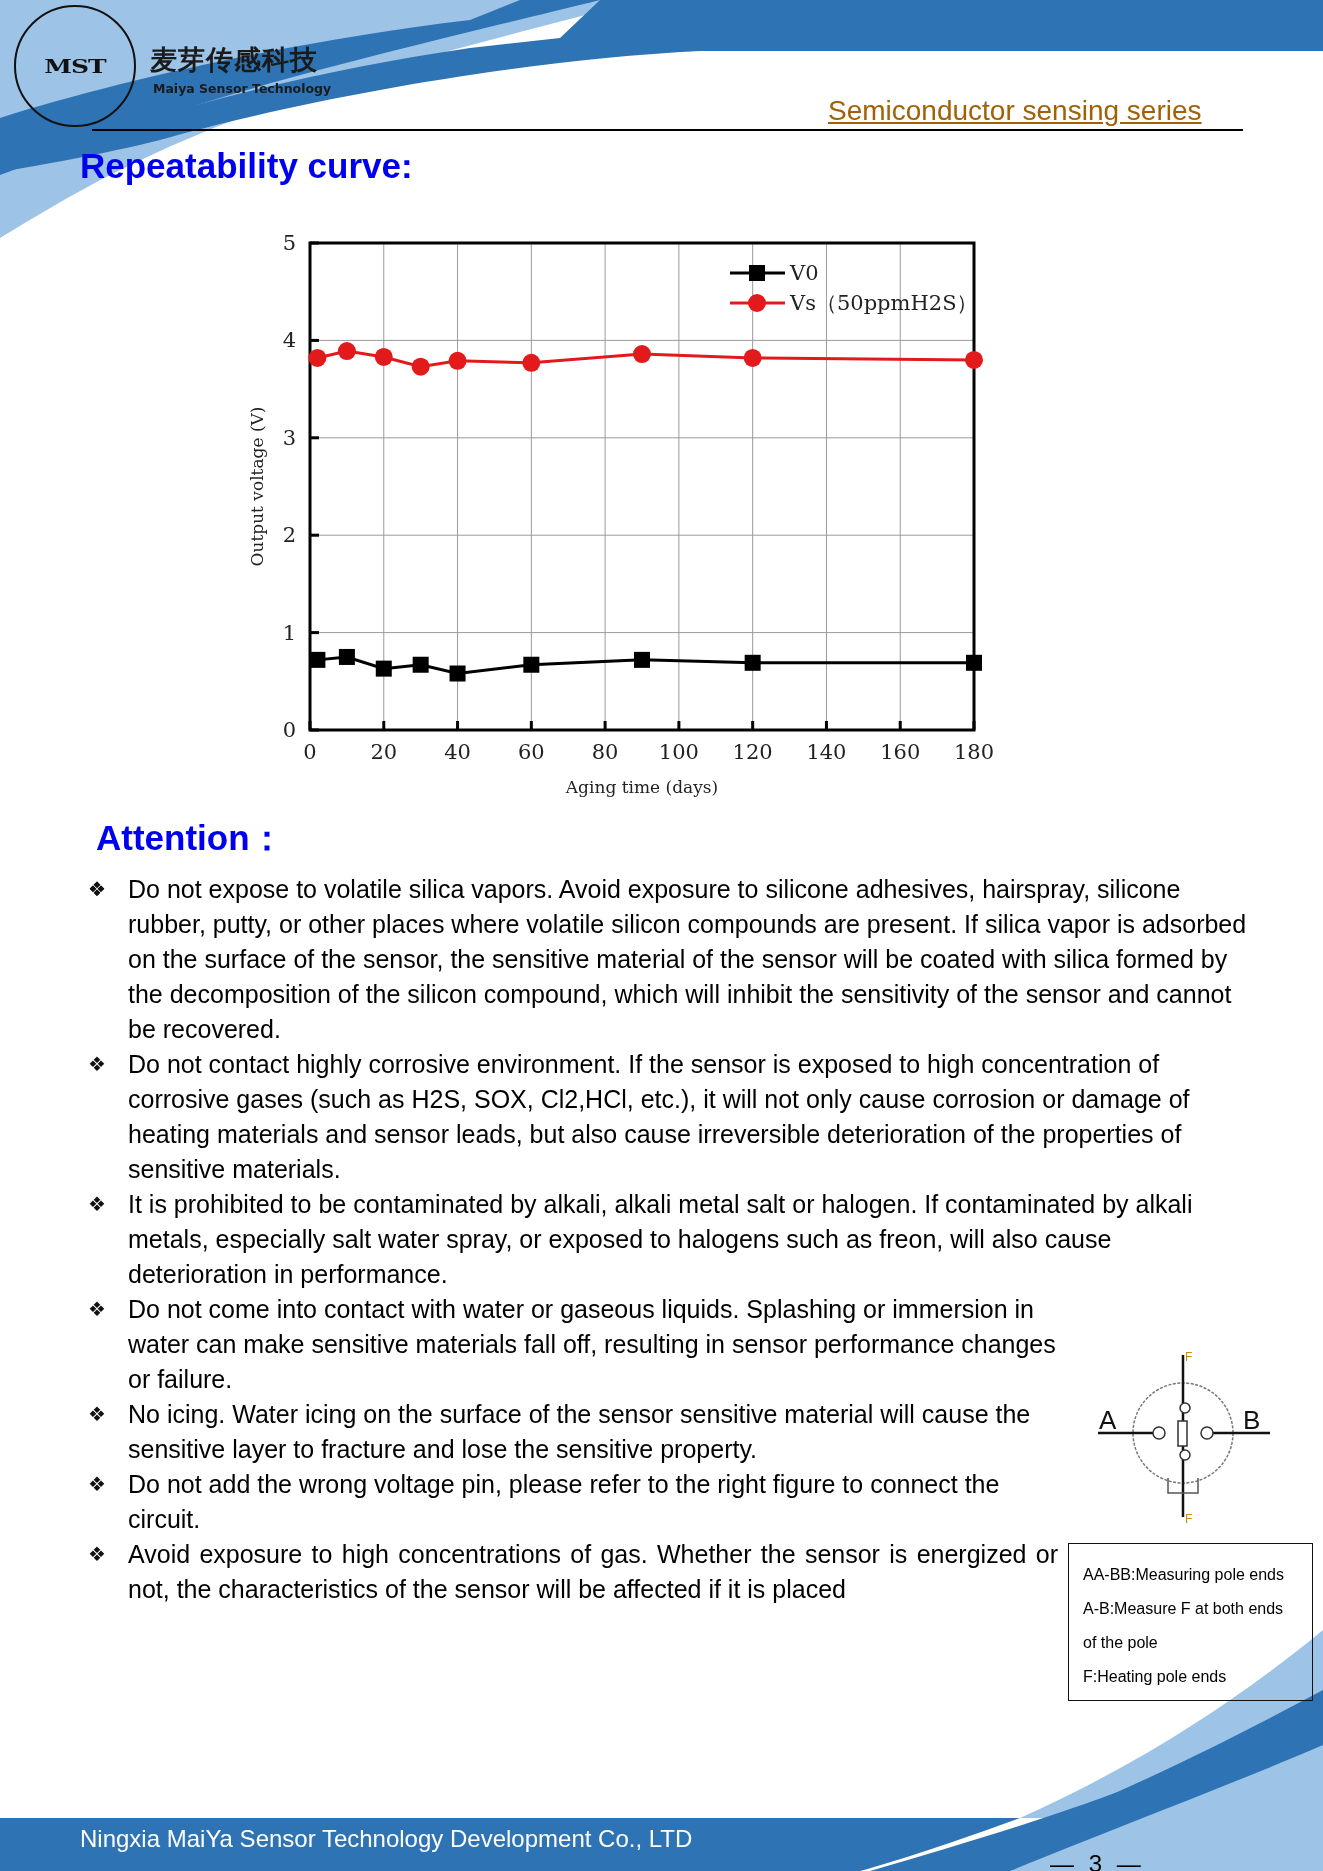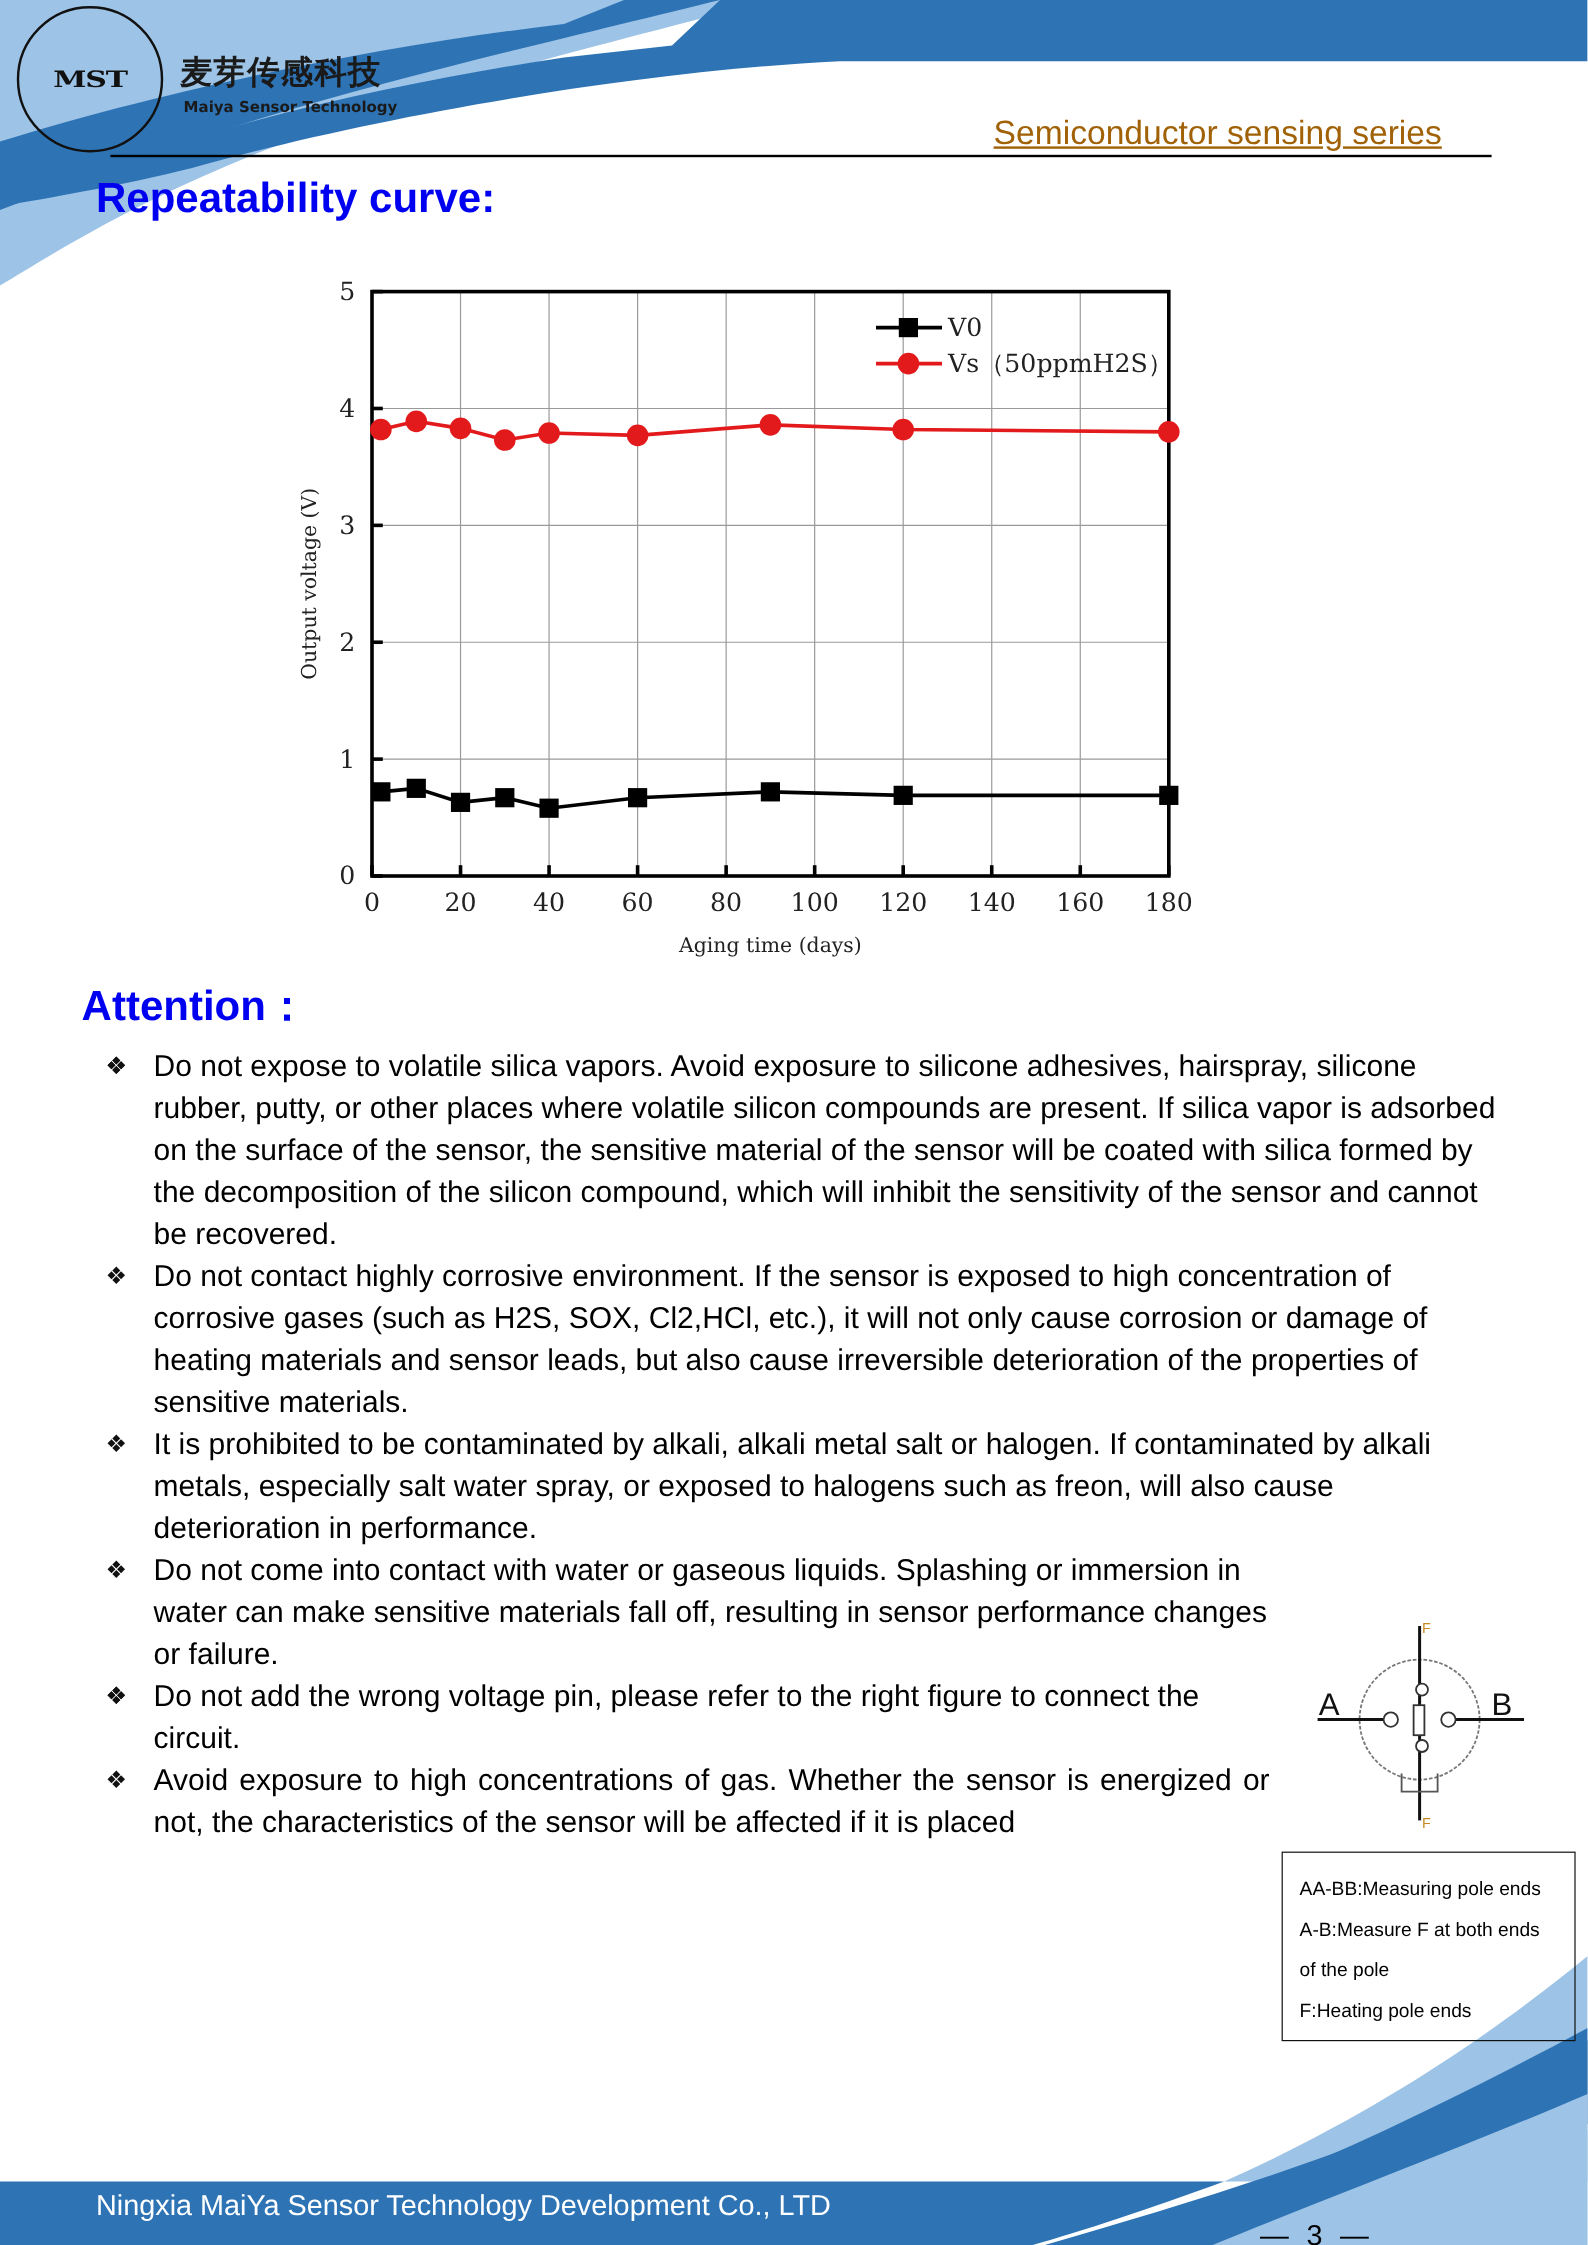--- a/index.html
+++ b/index.html
@@ -13,21 +13,21 @@
   .logo-mst { left:16px; top:52px; width:118px; text-align:center; font-family:"DejaVu Serif", serif; font-weight:bold;
               font-size:25px; letter-spacing:-1px; color:#111; transform:scaleY(0.75); }
   .logo-cn { left:150px; top:42px; font-size:27px; font-weight:bold; color:#1a1a1a; font-family:"DejaVu Sans", sans-serif; letter-spacing:1px;text-align:center; }
   .logo-en { left:153px; top:81px; font-size:12.5px; font-weight:bold; color:#1a1a1a; font-family:"DejaVu Sans", sans-serif; }
 
   .series-title { left:828px; top:95px; font-size:28px; color:#a16207;text-decoration:underline; }
   .header-rule { left:92px; top:129px; width:1151px; height:2px; background:#000; }
 
   .section-title { font-size:35px; font-weight:bold; color:#0000f0; }
   #repeat-title { left:80px; top:146px; }
-  #attention-title { left:68px; top:815px;text-align:center; }
+  #attention-title { left:96px; top:815px;text-align:center; }
 
   
   #chart { left:240px; top:220px; width:780px; height:590px; }
   .tick { font-family:"DejaVu Serif", "Liberation Serif", serif; font-size:21px; fill:#222; }
   .axis-label { font-family:"DejaVu Serif", "Liberation Serif", serif; font-size:17px; fill:#222; }
   .legend-text { font-family:"DejaVu Serif", "Liberation Serif", serif; font-size:21px; fill:#222; }
 
   
   #bullets { left:88px; top:872px; width:1160px; }
   .bullet { position:relative; padding-left:40px; font-size:25px; line-height:35px; color:#000; }
@@ -168,21 +168,21 @@
 </svg>
 
 <div class="abs layer section-title" id="attention-title">Attention：</div>
 
 <div class="abs layer" id="bullets">
   <div class="bullet"><span class="mark">❖</span></div>
   <div class="bullet"><span class="mark">❖</span><span class="txt">Do not expose to volatile silica vapors. Avoid exposure to silicone adhesives, hairspray, silicone rubber, putty, or other places where volatile silicon compounds are present. If silica vapor is adsorbed on the surface of the sensor, the sensitive material of the sensor will be coated with silica formed by the decomposition of the silicon compound, which will inhibit the sensitivity of the sensor and cannot be recovered.</span></div>
   <div class="bullet"><span class="mark">❖</span><span class="txt">Do not contact highly corrosive environment. If the sensor is exposed to high concentration of corrosive gases (such as H2S, SOX, Cl2,HCl, etc.), it will not only cause corrosion or damage of heating materials and sensor leads, but also cause irreversible deterioration of the properties of sensitive materials.</span></div>
   <div class="bullet"><span class="mark">❖</span><span class="txt">It is prohibited to be contaminated by alkali, alkali metal salt or halogen. If contaminated by alkali metals, especially salt water spray, or exposed to halogens such as freon, will also cause deterioration in performance.</span></div>
   <div class="bullet narrow"><span class="mark">❖</span><span class="txt">Do not come into contact with water or gaseous liquids. Splashing or immersion in water can make sensitive materials fall off, resulting in sensor performance changes or failure.</span></div>
-  <div class="bullet narrow2"><span class="mark">❖</span></div>
+  <div class="bullet narrow2"><span class="mark">❖</span><span class="txt">No icing. Water icing on the surface of the sensor sensitive material will cause the sensitive layer to fracture and lose the sensitive property.</span></div>
   <div class="bullet narrow2"><span class="mark">❖</span><span class="txt">Do not add the wrong voltage pin, please refer to the right figure to connect the circuit.</span></div>
   <div class="bullet narrow2 justify">
       <span class="mark">❖</span>
       <span class="txt">Avoid exposure to high concentrations of gas. Whether the sensor is energized or not, the characteristics of the sensor will be affected if it is placed</span>
     </div>
 </div>
 
 <svg id="pin-diagram" class="abs layer" viewBox="0 0 200 180">
   <circle cx="98" cy="88" r="50" fill="none" stroke="#777" stroke-width="1.5" stroke-dasharray="3,1.5"></circle>
   <line x1="98" y1="10" x2="98" y2="172" stroke="#111" stroke-width="2.5"></line>

